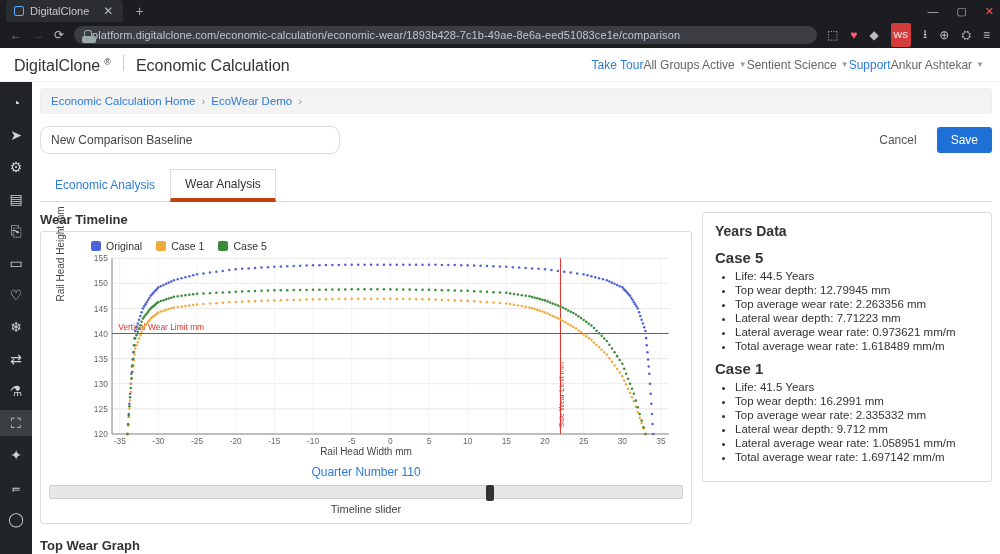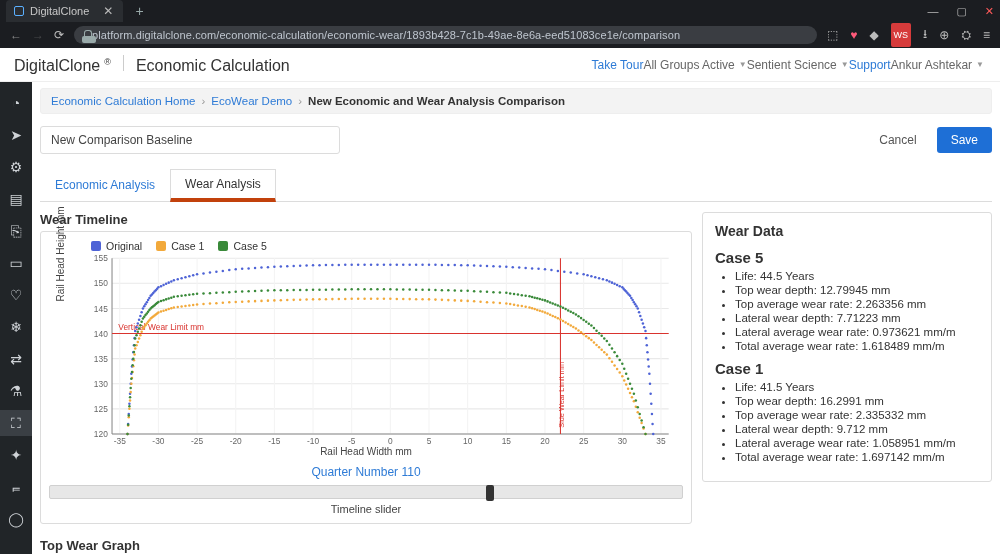--- a/index.html
+++ b/index.html
@@ -52,21 +52,21 @@
   .sidebar{width:32px;background:var(--sidebar);display:flex;flex-direction:column;align-items:center;padding-top:8px;gap:6px}
   .sidebar .sb-item{width:32px;height:26px;display:flex;align-items:center;justify-content:center;color:#cfd3d7;font-size:14px;cursor:pointer}
   .sidebar .sb-item.active{background:var(--sidebar-active)}
   .content{flex:1;min-width:0;overflow:hidden;background:#fff}
   
   .crumbs{height:26px;background:#f3f3f3;border:1px solid var(--lightborder);margin:6px 8px 0 8px;border-radius:3px;display:flex;align-items:center;padding:0 10px;font-size:11.5px;color:var(--link);gap:6px}
   .crumbs .sep{color:#999}
   .crumbs .current{color:#333;font-weight:600}
   
   .action-row{display:flex;align-items:center;margin:12px 8px 0 8px;gap:10px}
-  .baseline-input{flex:0 0 300px;height:28px;border:1px solid var(--border);border-radius:3px;padding:0 10px;font-size:12px;color:#444;background:#fff}
+  .baseline-input{flex:0 0 300px;height:28px;border:1px solid var(--border);border-radius:9px;padding:0 10px;font-size:12px;color:#444;background:#fff}
   .action-row .spacer{flex:1}
   .btn-cancel{color:#555;background:none;border:none;font-size:12px;cursor:pointer;padding:6px 10px}
   .btn-save{background:var(--save);color:#fff;border:none;border-radius:3px;font-size:12px;padding:6px 14px;cursor:pointer}
   
   .tabs{margin:14px 8px 0 8px}
   .tabrow{display:flex;border-bottom:1px solid var(--border)}
   .tabbtn{padding:7px 14px;font-size:12px;border:1px solid transparent;border-bottom:none;cursor:pointer;color:var(--link);background:none}
   .tabbtn.active{border-color:var(--border);border-bottom:4px solid #c2410c;position:relative;top:1px;background:#fff;color:#333;font-weight:500}
   
   .panel-row{display:flex;gap:10px;margin:10px 8px 0 8px}
@@ -179,21 +179,20 @@
         <div class="sb-item">◯</div>
       </div>
 
     <div class="content">
 
       <div class="crumbs">
         <span style="color:var(--link);cursor:pointer">Economic Calculation Home</span>
         <span class="sep">›</span>
         <span style="color:var(--link);cursor:pointer">EcoWear Demo</span>
         <span class="sep">›</span>
-        <span class="current">New Economic and Wear Analysis Comparison</span>
       </div>
 
       <div class="action-row">
         <input class="baseline-input" value="New Comparison Baseline" style="">
         <span class="spacer"></span>
         <button class="btn-cancel">Cancel</button>
         <button class="btn-save">Save</button>
       </div>
 
       <div class="tabs">
@@ -718,21 +717,21 @@
             <div class="slider-track">
               <div class="slider-thumb" id="slider-thumb" style="left: 69%;"></div>
             </div>
             <div class="slider-cap">Timeline slider</div>
           </div>
           <div class="second-title">Top Wear Graph</div>
         </div>
 
         <div class="data-col">
           <div class="data-card">
-            <h3>Wear Data</h3>
+            <h3>Years Data</h3>
             <div id="cases">
                 <div class="case-title">Case 5</div>
                 <ul>
                   <li>Life: 44.5 Years</li>
                   <li>Top wear depth: 12.79945 mm</li>
                   <li>Top average wear rate: 2.263356 mm</li>
                   <li>Lateral wear depth: 7.71223 mm</li>
                   <li>Lateral average wear rate: 0.973621 mm/m</li>
                   <li>Total average wear rate: 1.618489 mm/m</li>
                 </ul>

